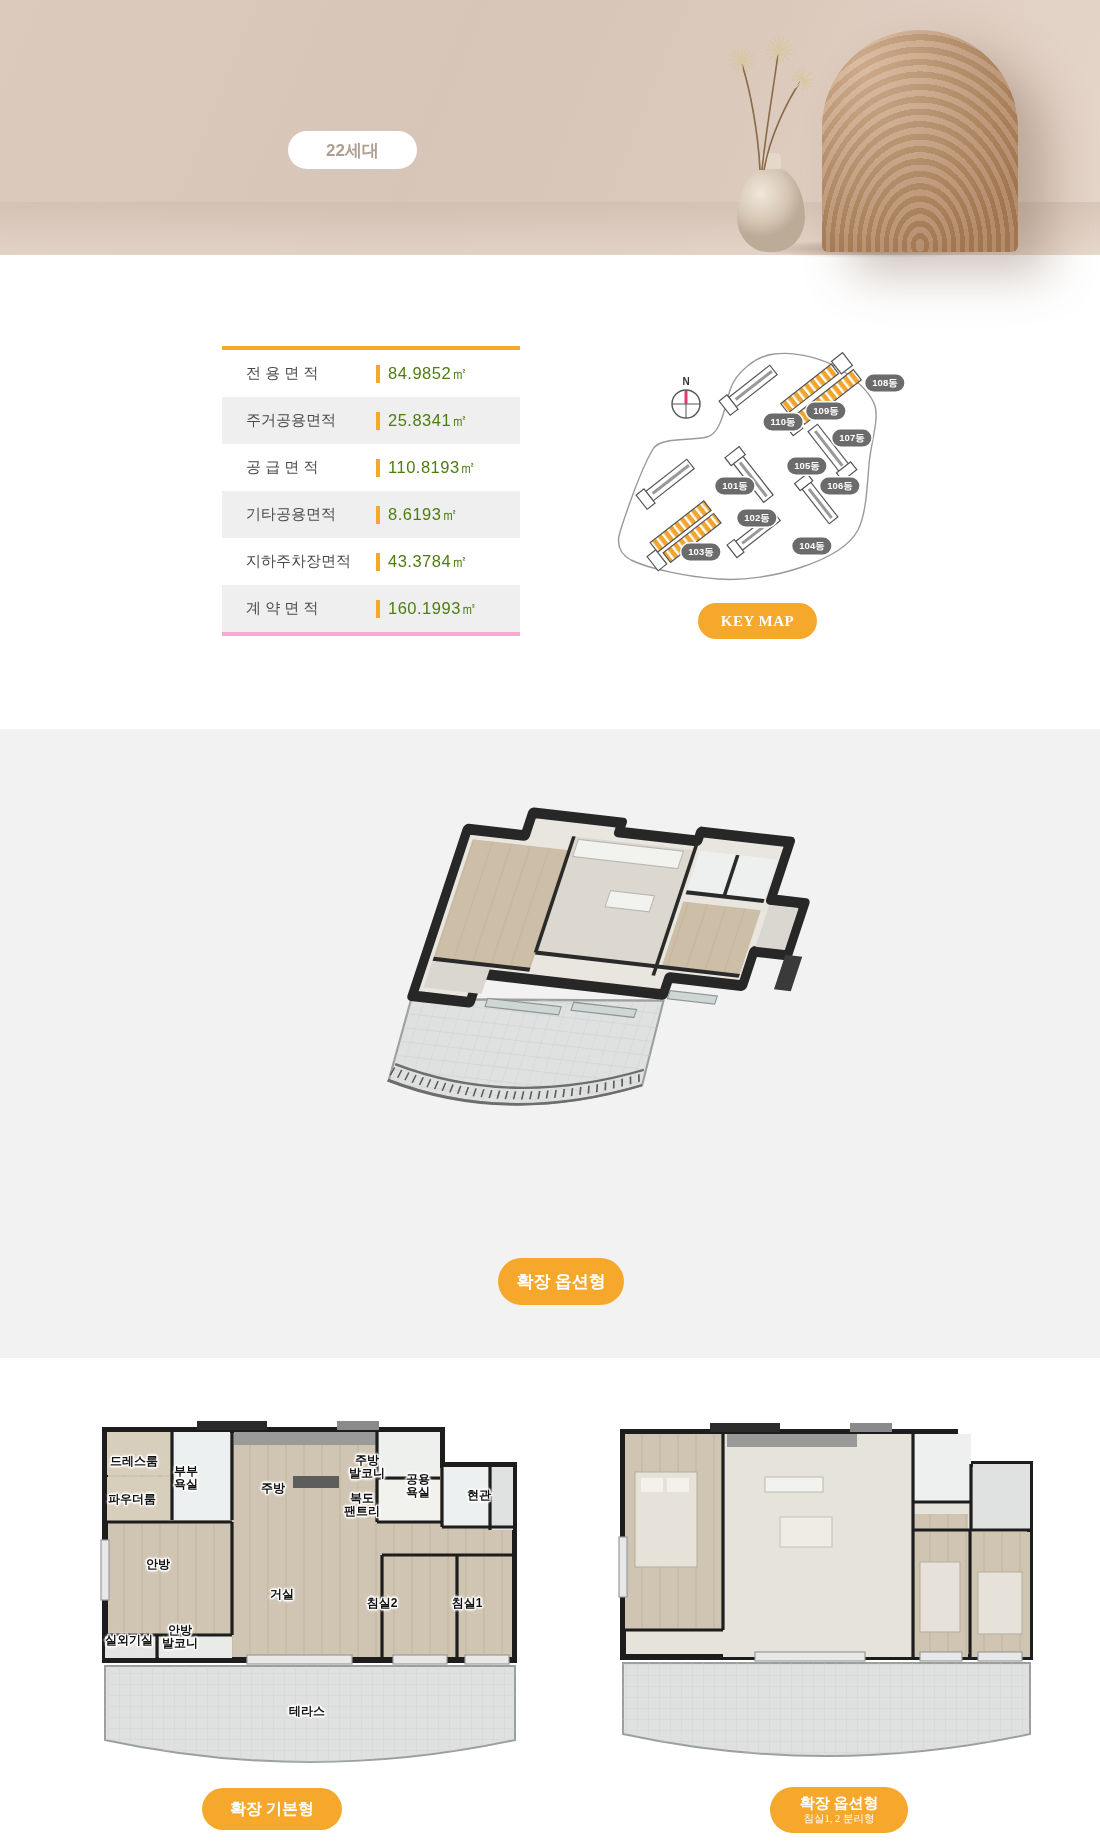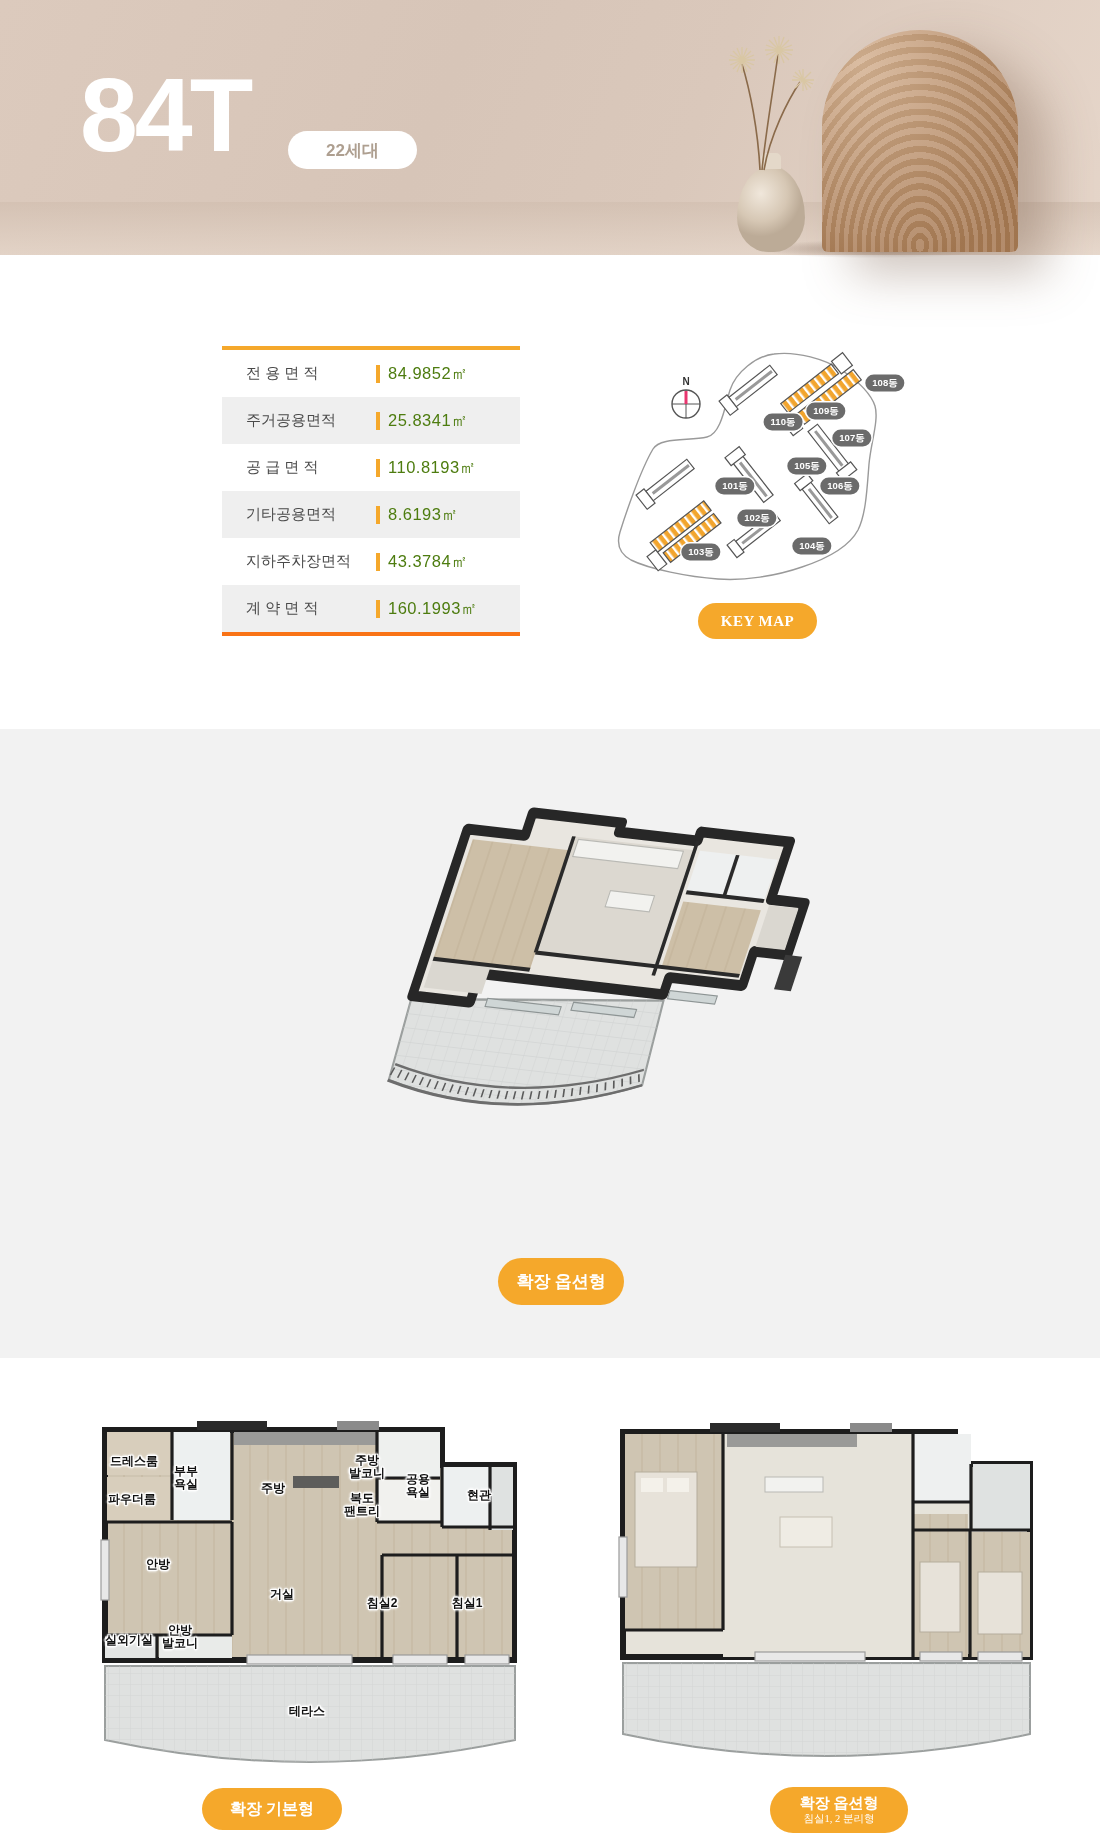--- a/index.html
+++ b/index.html
@@ -47,21 +47,21 @@
     background:#e4d8c9;border-radius:5px 5px 0 0;
   }
   .floor-shadow{
     position:absolute;left:700px;top:236px;width:350px;height:26px;
     background:radial-gradient(50% 50% at 50% 50%,rgba(90,62,45,.38),rgba(90,62,45,0) 70%);
   }
 
   
   .area-table{
     left:222px;top:346px;width:298px;
-    border-top:4px solid #f5a82b;border-bottom:4px solid #f97316;background:#fff;
+    border-top:4px solid #f5a82b;border-bottom:4px solid #f9a8d4;background:#fff;
   }
   .arow{height:47px;display:flex;align-items:center;padding:0 15px 0 24px;box-sizing:border-box;}
   .arow:nth-child(even){background:#efefef;}
   .arow .lbl{width:126px;font-size:15px;color:#4a4a4a;white-space:nowrap;}
   .arow .bar{width:4px;height:18px;background:#f5a82b;margin:0 8px 0 4px;flex:none;}
   .arow .val{flex:1;font-size:16.5px;color:#4d7c0f;letter-spacing:.5px;}
 
   
   .keymap{left:590px;top:350px;width:420px;height:245px;}
   .keymap svg{position:absolute;left:0;top:0;}
@@ -119,21 +119,20 @@
           <path d="M0-13V13M-13,0H13M-9-9L9,9M-9,9L9-9M-12-5L12,5M-5-12L5,12M-12,5L12-5M5-12L-5,12"></path>
         </g>
       <g transform="translate(79,20)">
           <path d="M0-14V14M-14,0H14M-10-10L10,10M-10,10L10-10M-13-5L13,5M-5-13L5,13M-13,5L13-5M5-13L-5,13"></path>
         </g>
       <g transform="translate(103,50)">
           <path d="M0-11V11M-11,0H11M-8-8L8,8M-8,8L8-8M-10-4L10,4M-4-10L4,10"></path>
         </g>
     </g>
   </svg>
-  <div class="unit-type">84T</div>
   <div class="badge">22세대</div>
 </div>
 
 <div class="abs area-table">
   <div class="arow">
     <span class="lbl">전 용 면 적</span>
     <span class="bar"></span>
     <span class="val">84.9852㎡</span>
   </div>
   <div class="arow">

